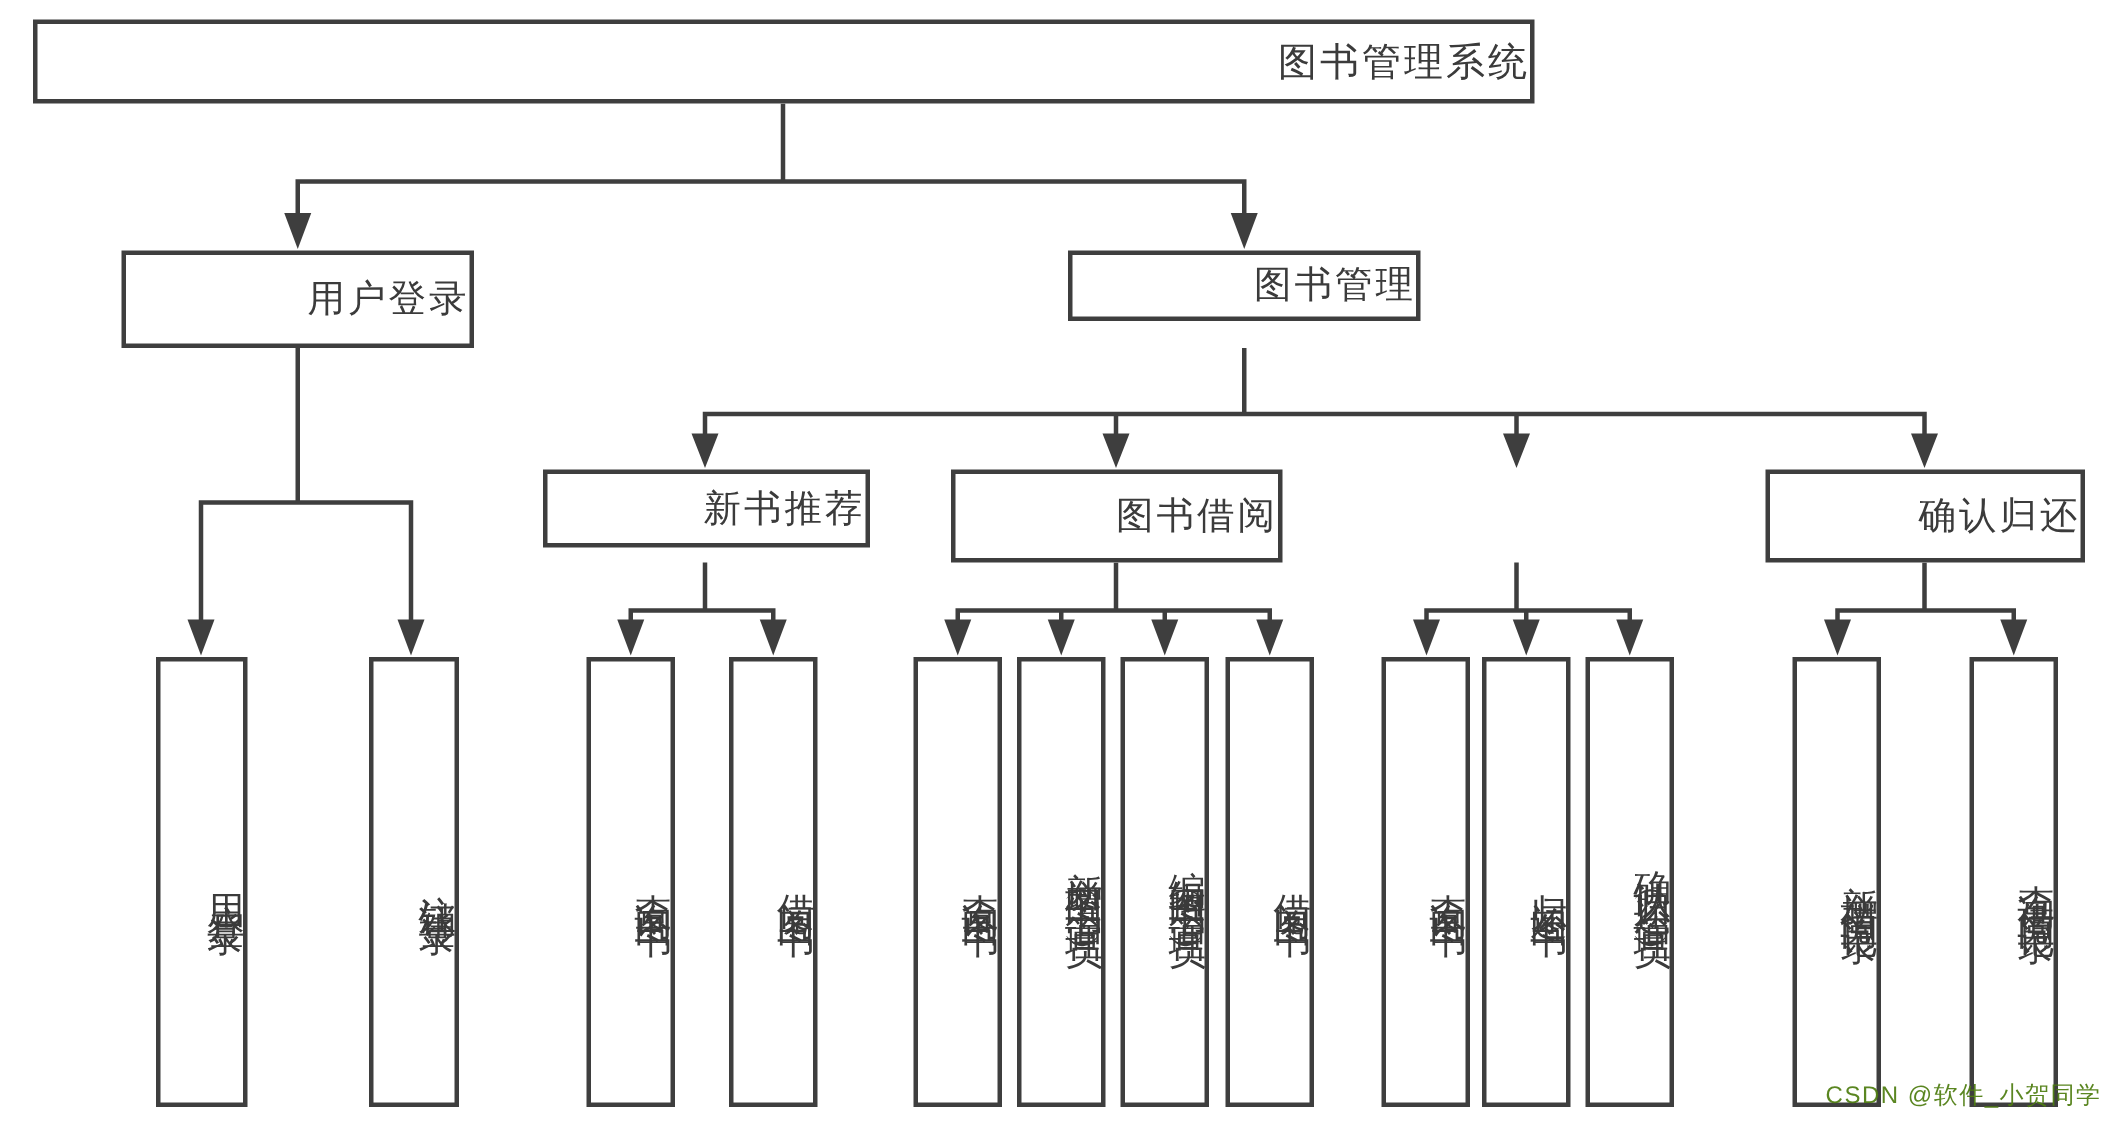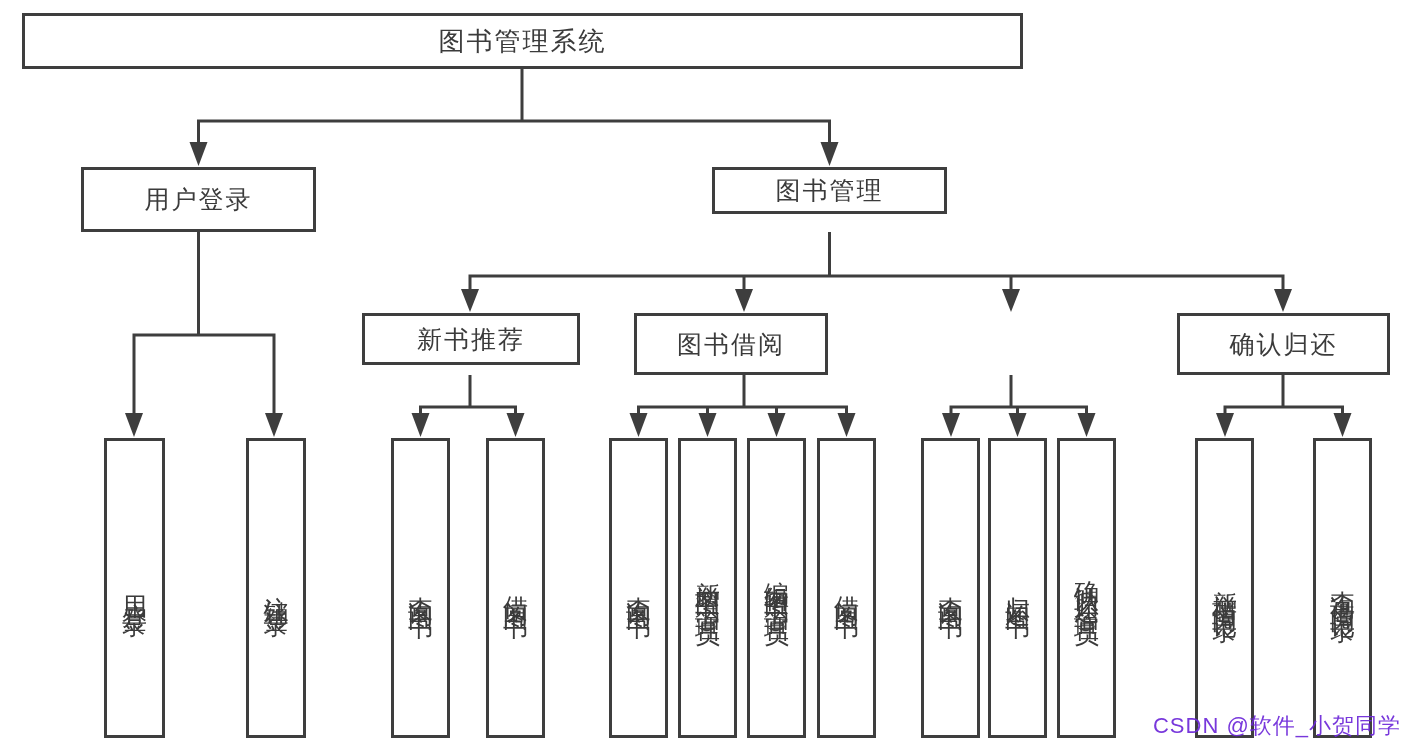--- a/index.html
+++ b/index.html
@@ -12,21 +12,21 @@
     overflow:hidden;
   }
   #connectors{position:absolute;left:0;top:0;z-index:1;}
   .node{
     position:absolute;
     box-sizing:border-box;
     border:3px solid #3e3e3e;
     background:#ffffff;
     display:flex;
     align-items:center;
-    justify-content:center;
+    justify-content:flex-end;
     z-index:2;
   }
   .node span{
     line-height:1;
     white-space:nowrap;
     color:#3b3b3b;
   }
   .hnode span{
     font-size:25px;
     letter-spacing:2px;
@@ -36,23 +36,23 @@
     writing-mode:vertical-lr;
     text-orientation:mixed;
     font-size:25px;
     letter-spacing:6px;
   }
   #watermark{
     position:absolute;
     right:4px;
     bottom:6px;
     z-index:3;
-    font-size:22px;
+    font-size:16px;
     letter-spacing:1px;
-    color:#6d28d9;
+    color:#4d7c0f;
     opacity:.92;
   }
 </style>
 </head>
 <body>
 
 <div id="stage">
 
   <svg id="connectors" width="1405" height="747" viewBox="0 0 1405 747">
 
@@ -118,21 +118,21 @@
   <div class="node hnode" style="left:81px;top:167px;width:235px;height:65px">
     <span>用户登录</span>
   </div>
   <div class="node hnode" style="left:712px;top:167px;width:235px;height:47px">
     <span>图书管理</span>
   </div>
 
   <div class="node hnode" style="left:362px;top:313px;width:218px;height:52px">
     <span>新书推荐</span>
   </div>
-  <div class="node hnode" style="left:634px;top:313px;width:194px;height:62px">
+  <div class="node hnode" style="left:634px;top:313px;width:221px;height:62px">
     <span>图书借阅</span>
   </div>
   <div class="node hnode" style="left:1177px;top:313px;width:213px;height:62px">
     <span>确认归还</span>
   </div>
 
   <div class="node leaf" style="left:104px;top:438px;width:61px;height:300px">
     <span>用户登录</span>
   </div>
   <div class="node leaf" style="left:246px;top:438px;width:60px;height:300px">

